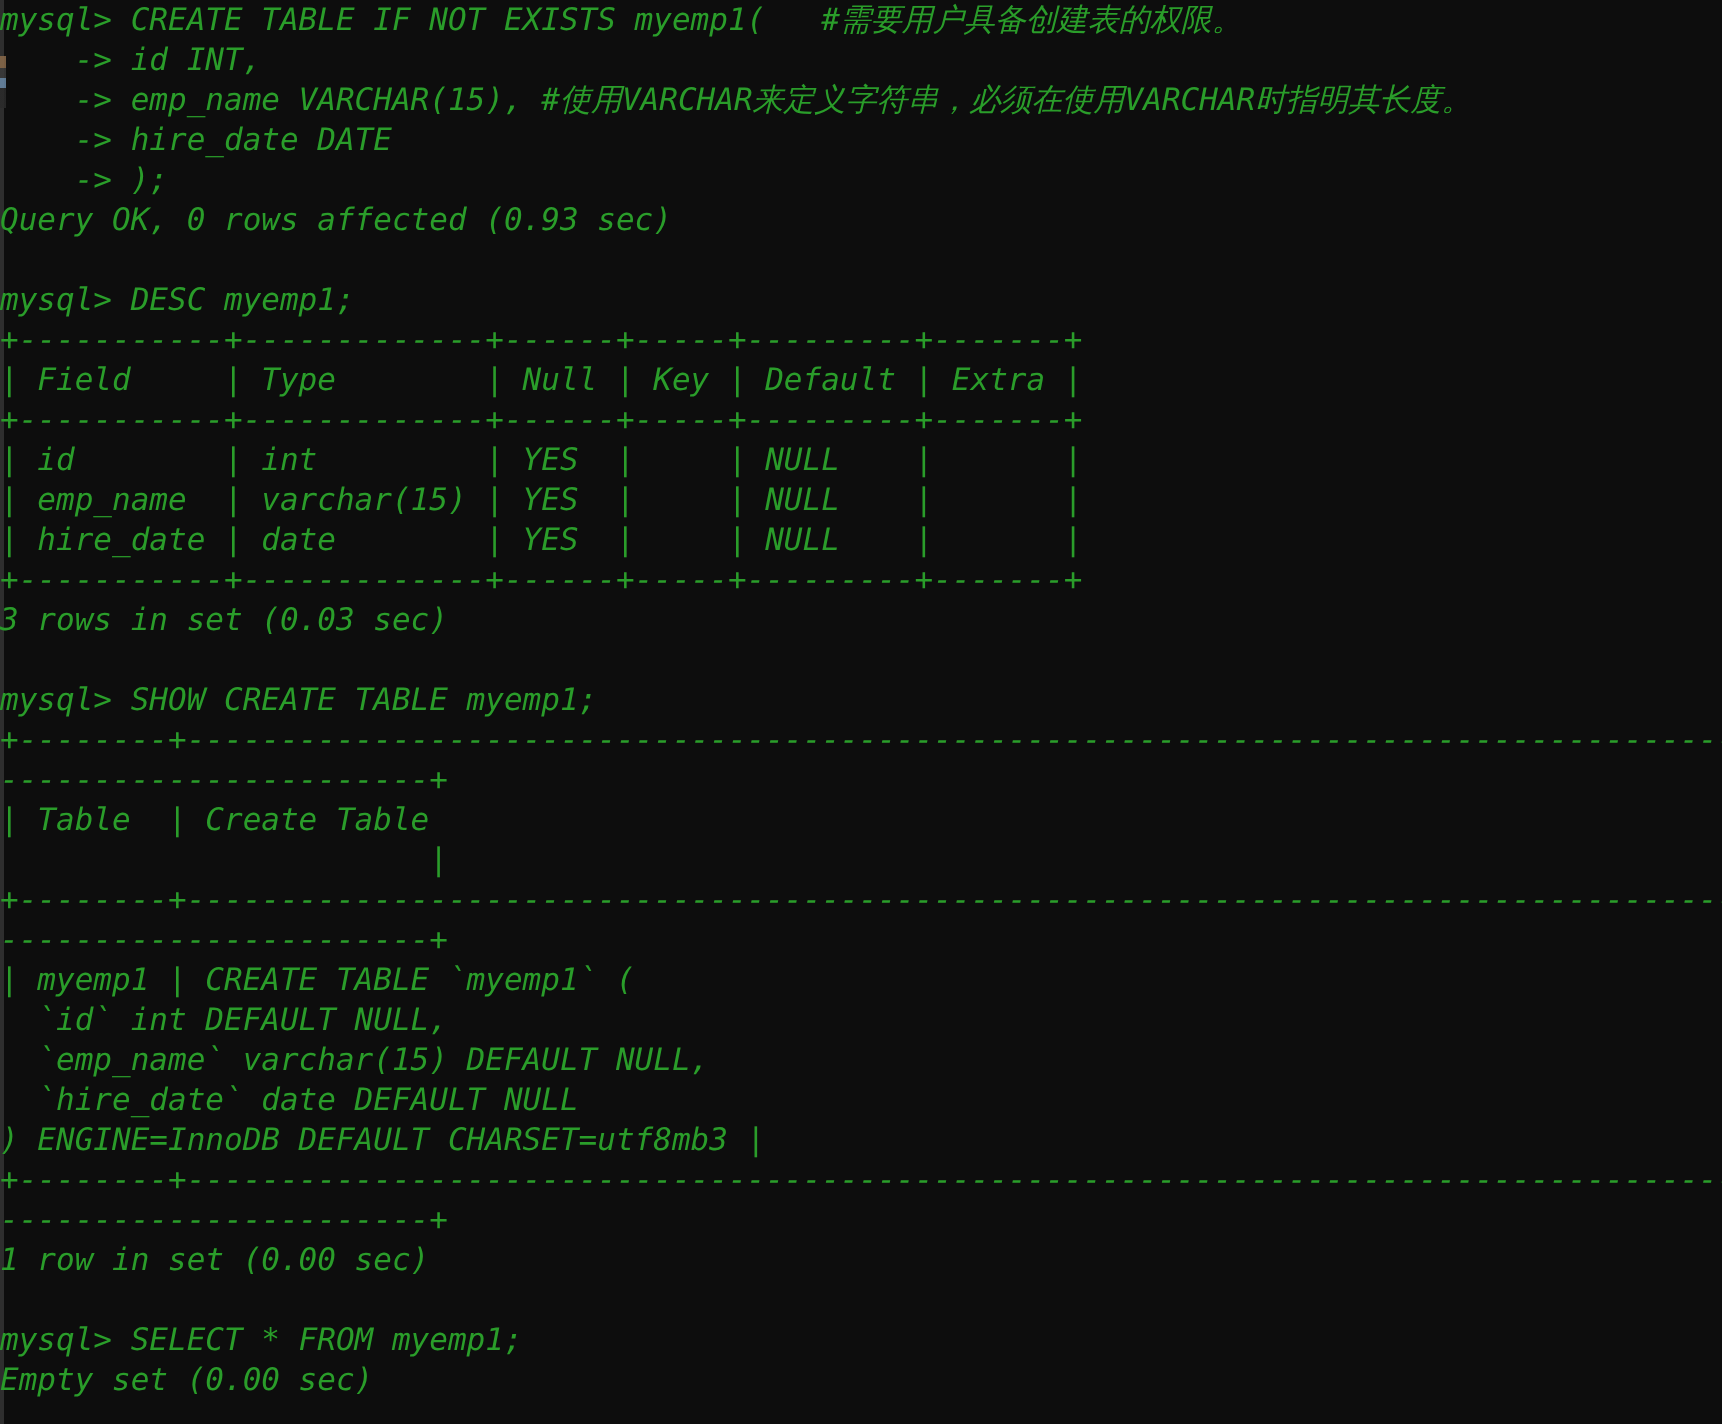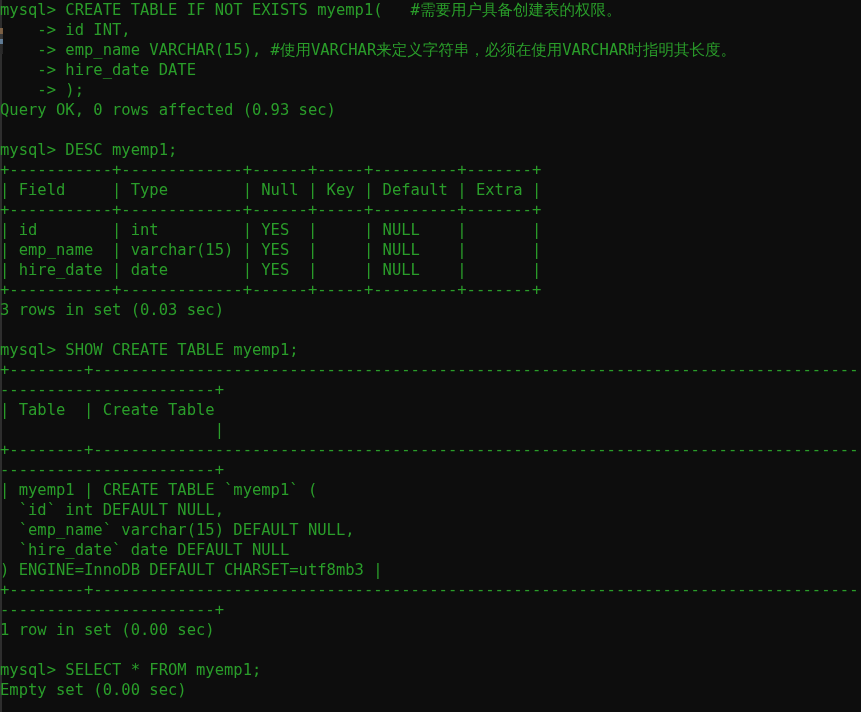--- a/index.html
+++ b/index.html
@@ -12,20 +12,21 @@
     position: relative;
     width: 861px;
     height: 712px;
     background: #0d0d0d;
     overflow: hidden;
     font-family: "DejaVu Sans Mono", "Liberation Mono", monospace;
     font-size: 15.5px;
     line-height: 20px;
     color: #2a9d2a;
     letter-spacing: 0px;
+    font-style: italic;
     -webkit-font-smoothing: none;
   }
   #screen {
     position: absolute;
     left: 0;
     top: 0;
     padding: 0 0 0 0;
     white-space: pre;
     font-family: "DejaVu Sans Mono", "Liberation Mono", monospace;
     font-size: 15.5px;

